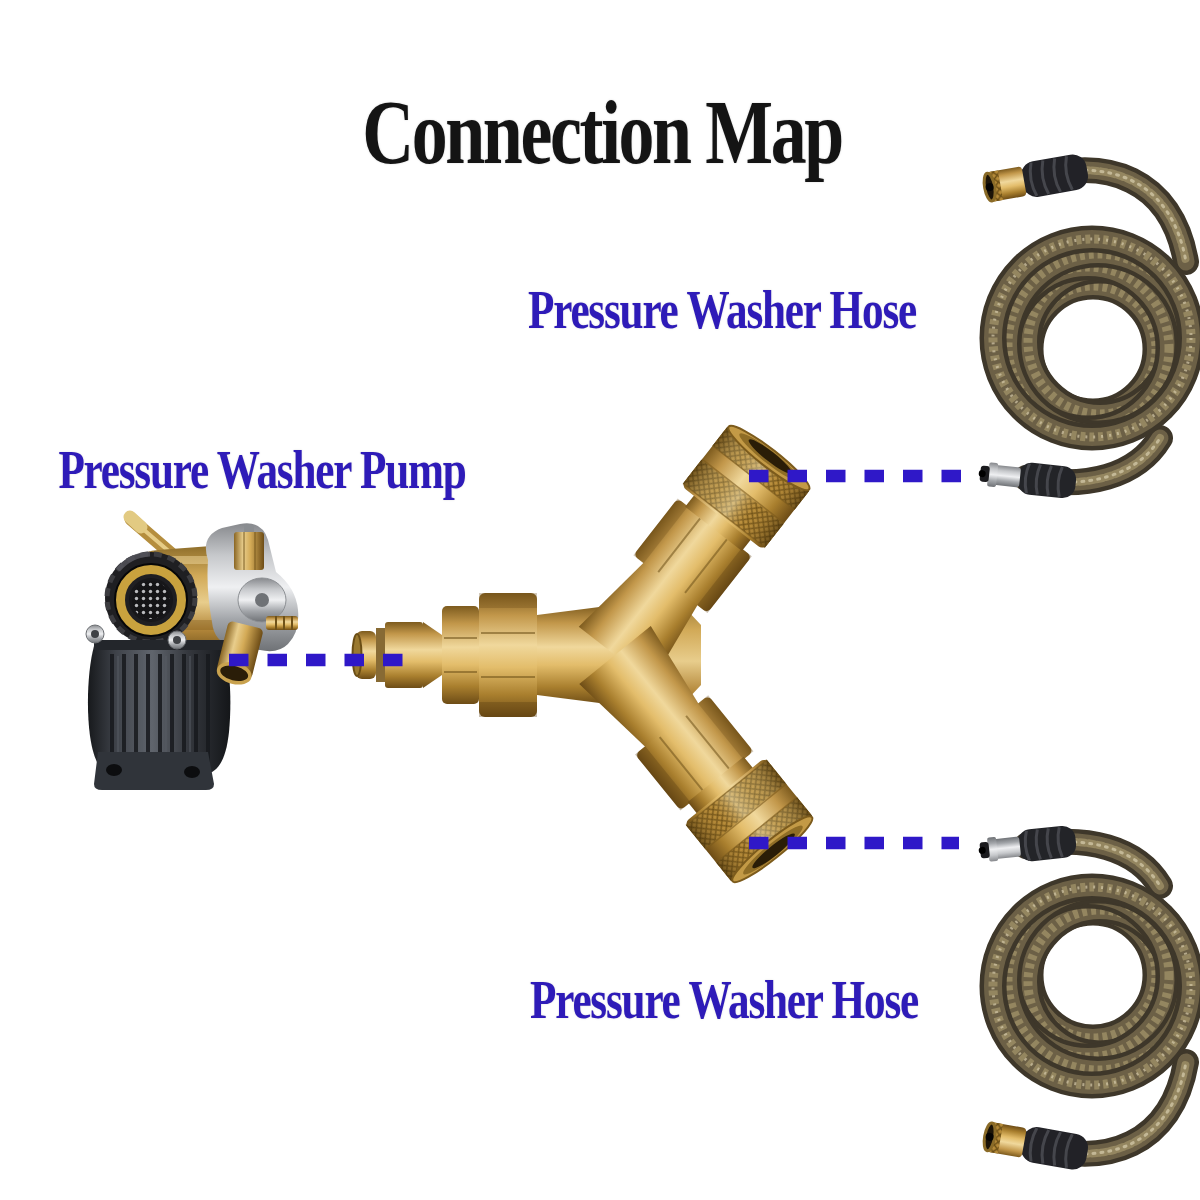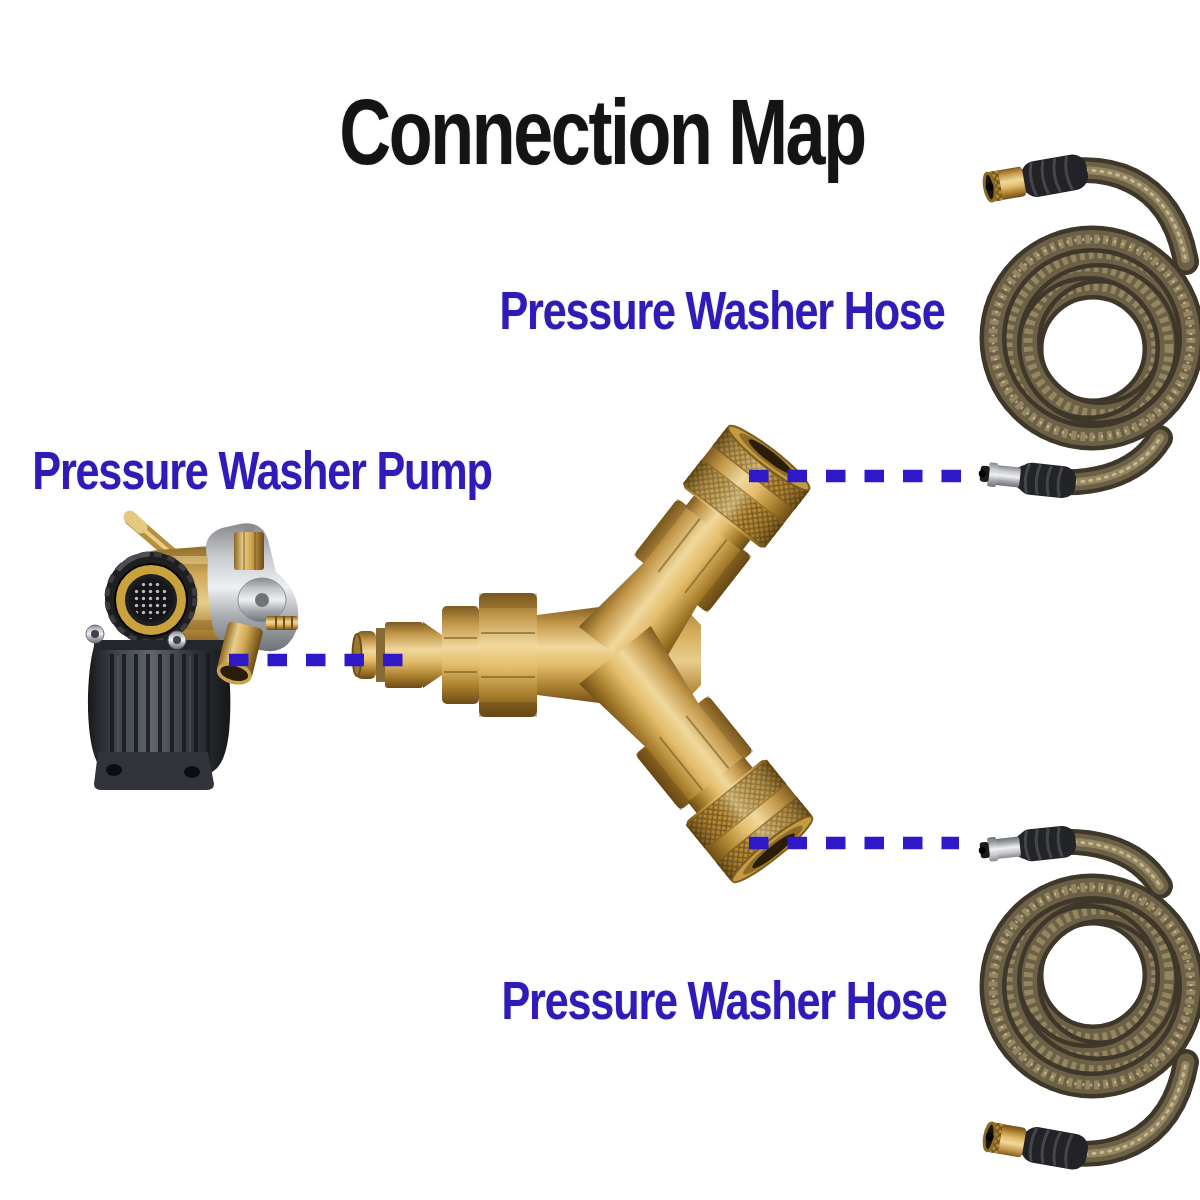--- a/index.html
+++ b/index.html
@@ -1,18 +1,18 @@
 <!DOCTYPE html>
 <html><head>
 <meta charset="utf-8">
 <style>
   html,body{margin:0;padding:0;background:#ffffff;}
   .canvas{
     position:relative;width:1200px;height:1200px;background:#ffffff;overflow:hidden;
-    font-family:Liberation Sans, sans-serif;
+    font-family:Liberation Serif, serif;
   }
   .canvas svg{position:absolute;left:0;top:0;}
   .txt{
     position:absolute;white-space:nowrap;line-height:1;font-weight:bold;
     transform:translateX(-50%) scaleX(0.78);
   }
   .title{
     left:602px;top:86px;font-size:92px;letter-spacing:-3px;color:#141414;
     text-shadow:0 0 2px rgba(110,110,110,0.35);
   }

